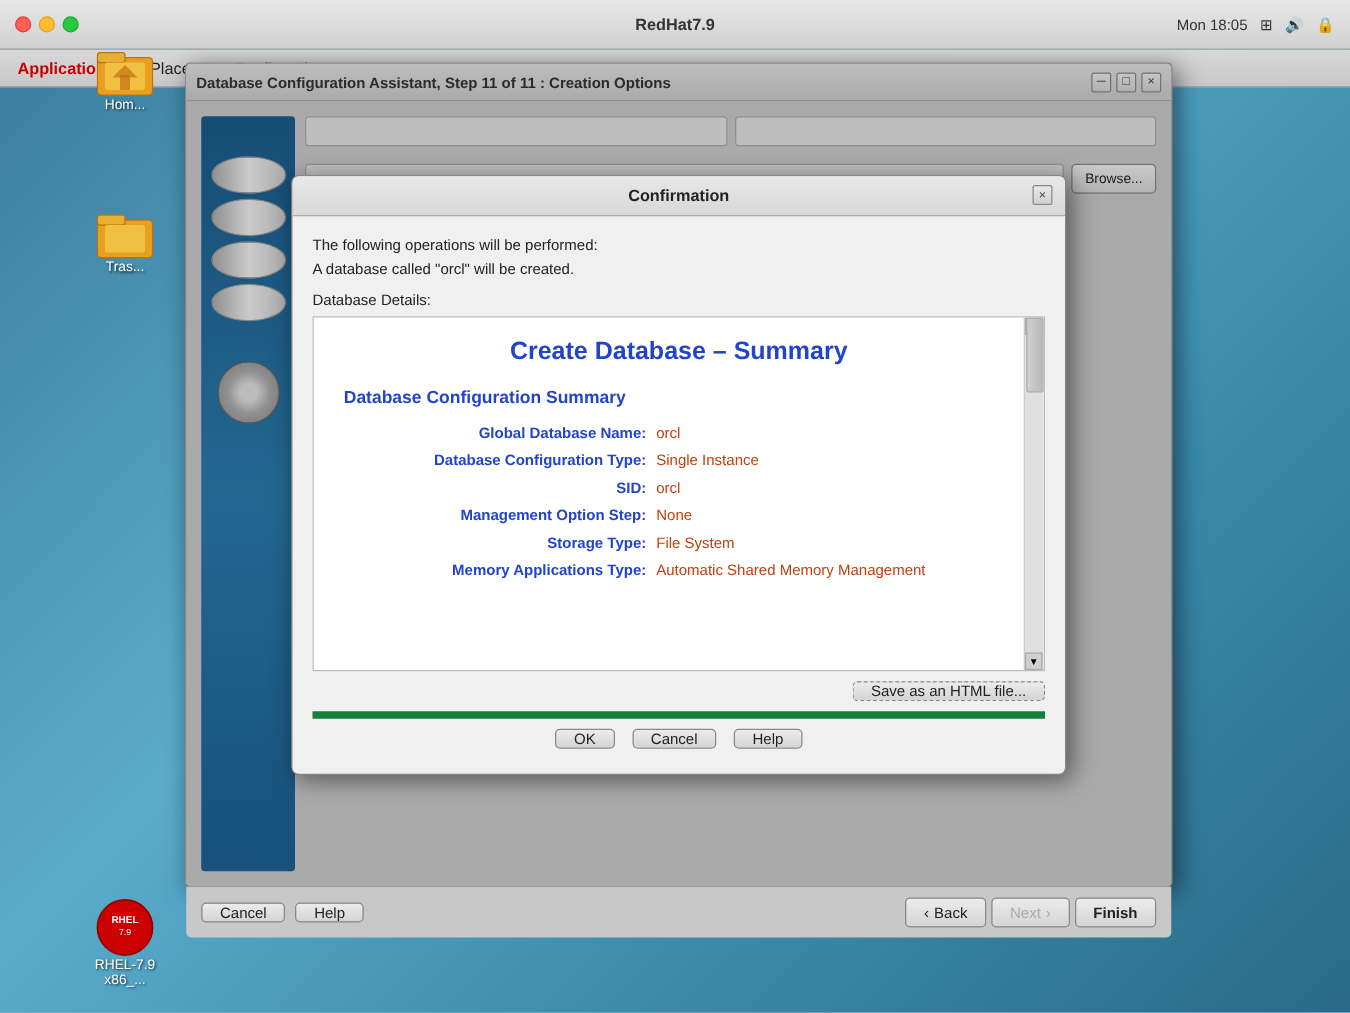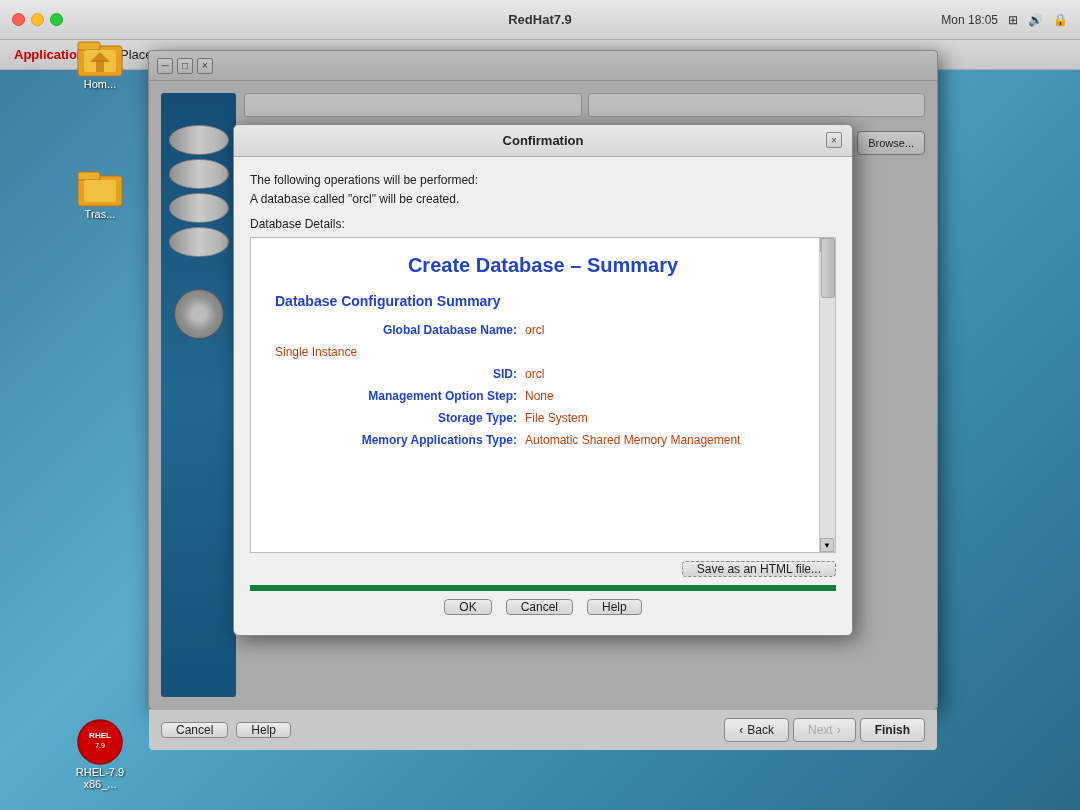--- a/index.html
+++ b/index.html
@@ -362,21 +362,21 @@
       line-height: 1.6;
     }
 
     .modal-db-label {
       font-size: 12px;
       color: #222;
       margin-bottom: 6px;
     }
 
     .modal-summary-area {
-      height: 316px;
+      height: 284px;
       background: white;
       border: 1px solid #bbb;
       position: relative;
       overflow: hidden;
       margin-bottom: 8px;
     }
 
     .modal-summary-content {
       padding: 16px 24px;
     }
@@ -495,20 +495,21 @@
     <svg width="48" height="48" viewBox="0 0 48 48">
       <rect x="2" y="16" width="44" height="30" rx="3" fill="#e8a020" stroke="#c07010" stroke-width="1"></rect>
       <rect x="2" y="12" width="22" height="8" rx="2" fill="#e8b030" stroke="#c07010" stroke-width="1"></rect>
       <rect x="8" y="20" width="32" height="22" rx="2" fill="#f0c040"></rect>
     </svg>
     <span class="icon-label">Tras...</span>
   </div>
 
   <div class="main-window">
     <div class="window-titlebar">
+      <span class="window-title">Database Configuration Assistant, Step 11 of 11 : Creation Options</span>
       <div class="window-controls">
         <div class="win-btn">─</div>
         <div class="win-btn">□</div>
         <div class="win-btn">×</div>
       </div>
     </div>
 
     <div class="window-body">
       <div class="window-layout">
 
@@ -570,20 +571,21 @@
 
           <div class="modal-summary-area">
             <div class="modal-summary-content">
               <div class="modal-summary-title">Create Database – Summary</div>
               <div class="modal-section-title">Database Configuration Summary</div>
               <div class="modal-row">
                 <span class="modal-label">Global Database Name:</span>
                 <span class="modal-value">orcl</span>
               </div>
               <div class="modal-row">
+                <span class="modal-label">Database Configuration Type:</span>
                 <span class="modal-value">Single Instance</span>
               </div>
               <div class="modal-row">
                 <span class="modal-label">SID:</span>
                 <span class="modal-value">orcl</span>
               </div>
               <div class="modal-row">
                 <span class="modal-label">Management Option Step:</span>
                 <span class="modal-value">None</span>
               </div>

